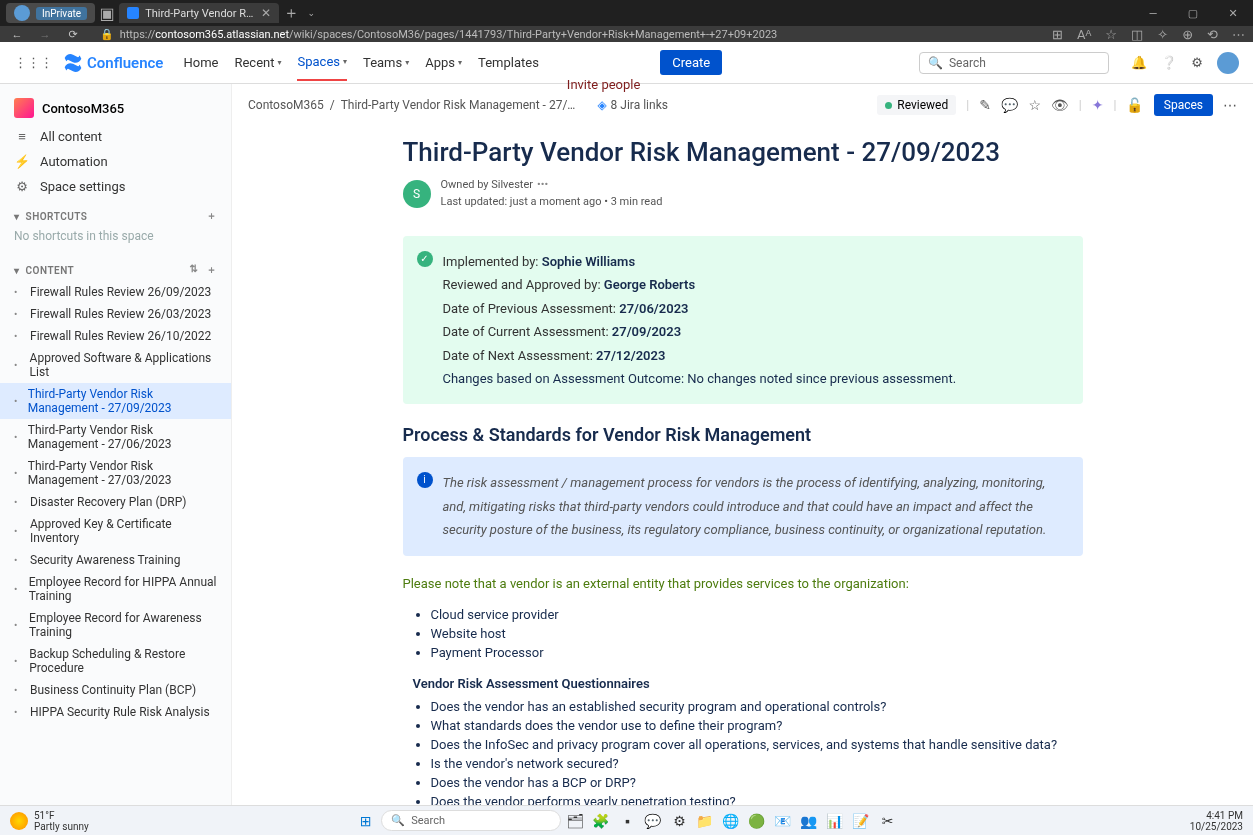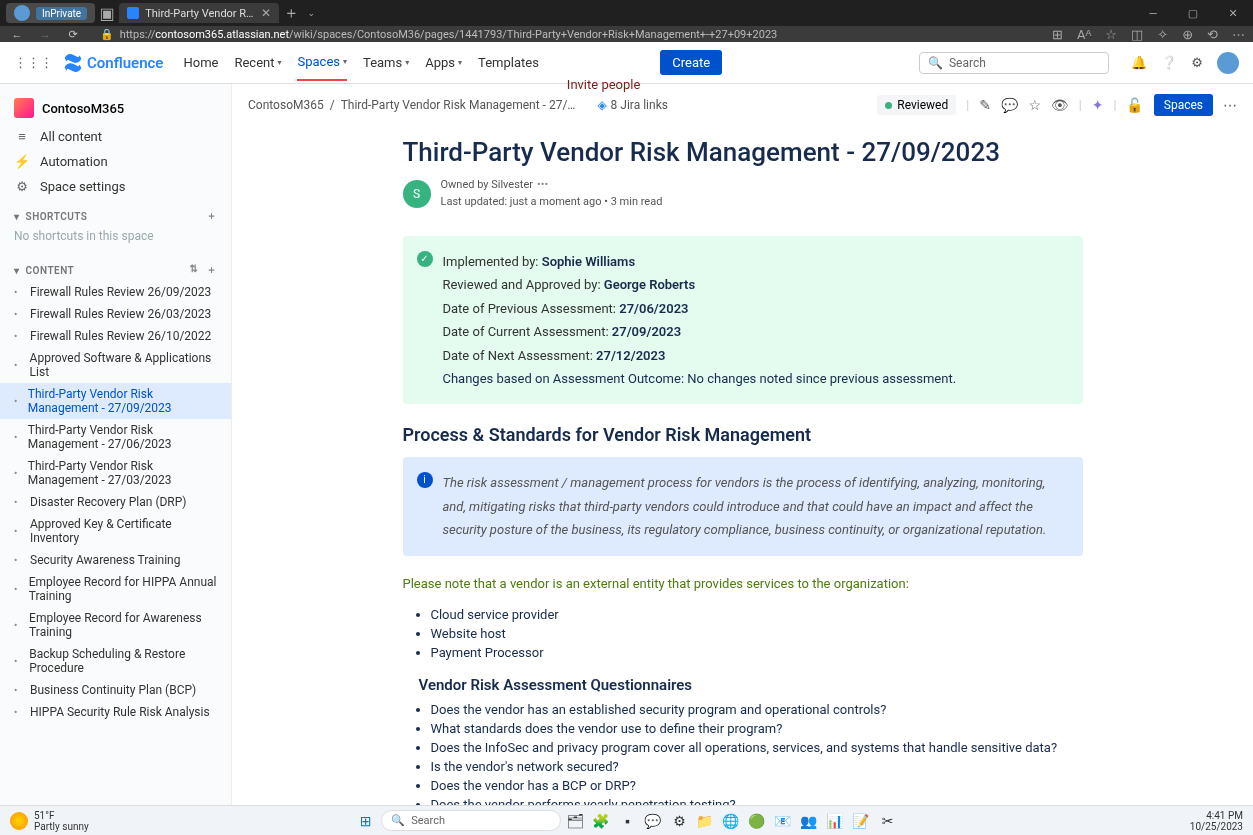--- a/index.html
+++ b/index.html
@@ -84,21 +84,21 @@
 .panel.success .panel-icn { background:#36b37e; }
 .panel.info .panel-icn { background:#0052cc; }
 .panel em { font-style:italic; color:#555; }
 .panel .lbl { color:#333; }
 .panel b { font-weight:600; }
 
 h2.sect { font-size:18px; font-weight:600; color:#172b4d; margin:8px 0 12px; }
 .body-txt { font-size:13px; color:#4d7c0f; margin-bottom:14px; }
 ul.blist { list-style:disc; padding-left:28px; margin-bottom:14px; }
 ul.blist li { font-size:13px; color:#172b4d; padding:2px 0; }
-.subhead { font-size:15px; font-weight:600; color:#172b4d; margin:10px 16px 6px; }
+.subhead { font-size:13px; font-weight:600; color:#172b4d; margin:10px 10px 6px; }
 
 
 .taskbar { height:30px; background:#f0f3f8; border-top:1px solid #ddd; display:flex; align-items:center; padding:0 10px; font-size:10px; color:#333; }
 .weather { display:flex; align-items:center; gap:6px; }
 .weather-icn { width:18px; height:18px; background:radial-gradient(circle,#ffd700,#ff8c00); border-radius:50%; position:relative; }
 .task-center { position:absolute; left:50%; transform:translateX(-50%); display:flex; align-items:center; gap:4px; }
 .task-search { display:flex; align-items:center; gap:6px; background:#fff; border-radius:14px; padding:3px 10px; width:180px; border:1px solid #ddd; color:#666; font-size:11px; }
 .task-icn { width:22px; height:22px; display:flex; align-items:center; justify-content:center; font-size:14px; }
 .task-right { margin-left:auto; display:flex; align-items:flex-end; gap:8px; font-size:10px; }
 </style>

